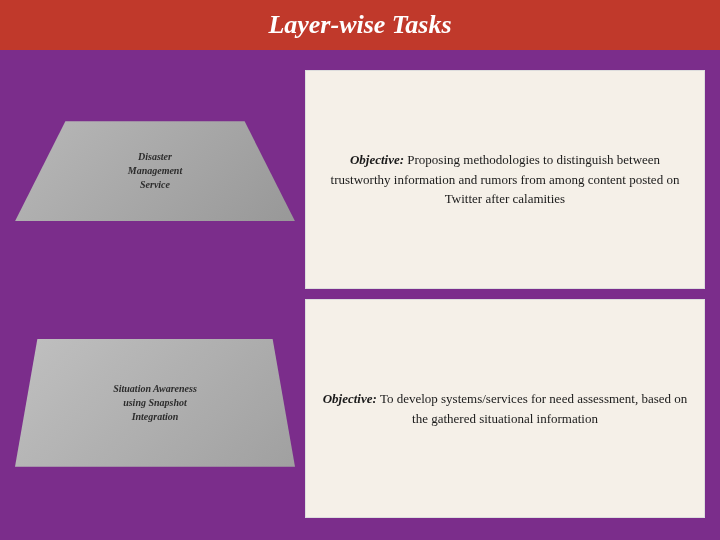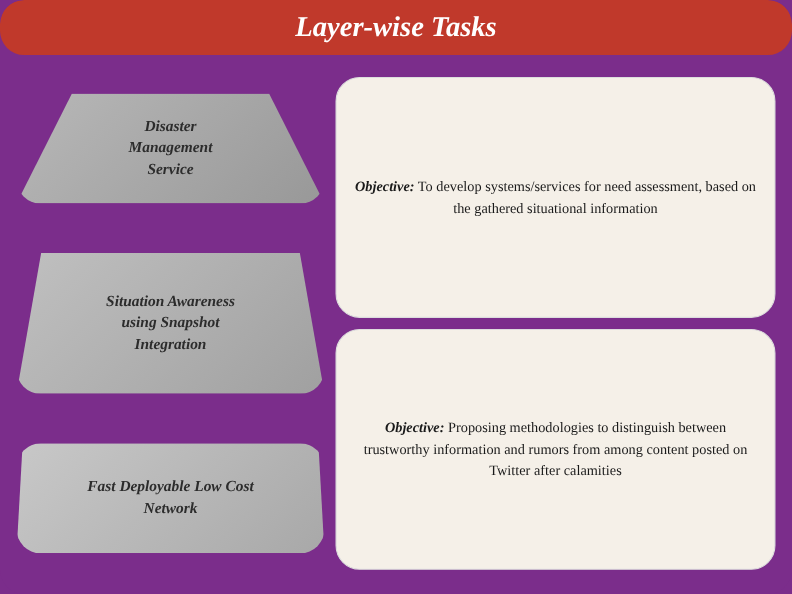--- a/index.html
+++ b/index.html
@@ -1,15 +1,15 @@
 <!DOCTYPE html>
 <html><head>
   <meta charset="utf-8">
   <style>
-    * { margin: 0; padding: 0; box-sizing: border-box; border-radius: 22px; }
+    * { margin: 0; padding: 0; box-sizing: border-box; }
 
     body {
       width: 720px;
       height: 540px;
       overflow: hidden;
       background: #7b2d8b;
       font-family: Georgia, 'Times New Roman', serif;
     }
 
     .page {
@@ -59,21 +59,21 @@
     .trapezoid {
       background: #c0c0c0;
       background: linear-gradient(135deg, #d0d0d0, #b0b0b0);
       clip-path: polygon(10% 0%, 90% 0%, 100% 100%, 0% 100%);
       display: flex;
       align-items: center;
       justify-content: center;
       text-align: center;
       padding: 18px 30px;
       color: #2c2c2c;
-      font-size: 14px;
+      font-size: 10px;
       font-weight: bold;
       font-style: italic;
       line-height: 1.4;
     }
 
     .trapezoid.top {
       height: 100px;
       clip-path: polygon(18% 0%, 82% 0%, 100% 100%, 0% 100%);
       background: linear-gradient(135deg, #b8b8b8, #989898);
     }
@@ -137,39 +137,36 @@
     <div class="left-col">
 
       <div class="trapezoid top">
         <span>Disaster<br>Management<br>Service</span>
       </div>
 
       <div class="trapezoid middle">
         <span>Situation Awareness<br>using Snapshot<br>Integration</span>
       </div>
 
-      <div class="trapezoid bottom">
-        <span>Fast Deployable Low Cost<br>Network</span>
-      </div>
 
     </div>
 
     <div class="right-col">
 
       <div class="objective-box">
         <span class="obj-text">
           <span class="objective-label">Objective:</span>
-          <span> To develop systems/services for need assessment, based on the gathered situational information</span>
+          <span> Proposing methodologies to distinguish between trustworthy information and rumors from among content posted on Twitter after calamities</span>
         </span>
       </div>
 
       <div class="objective-box">
         <span class="obj-text">
           <span class="objective-label">Objective:</span>
-          <span> Proposing methodologies to distinguish between trustworthy information and rumors from among content posted on Twitter after calamities</span>
+          <span> To develop systems/services for need assessment, based on the gathered situational information</span>
         </span>
       </div>
 
 
     </div>
 
   </div>
 
 </div>
 

